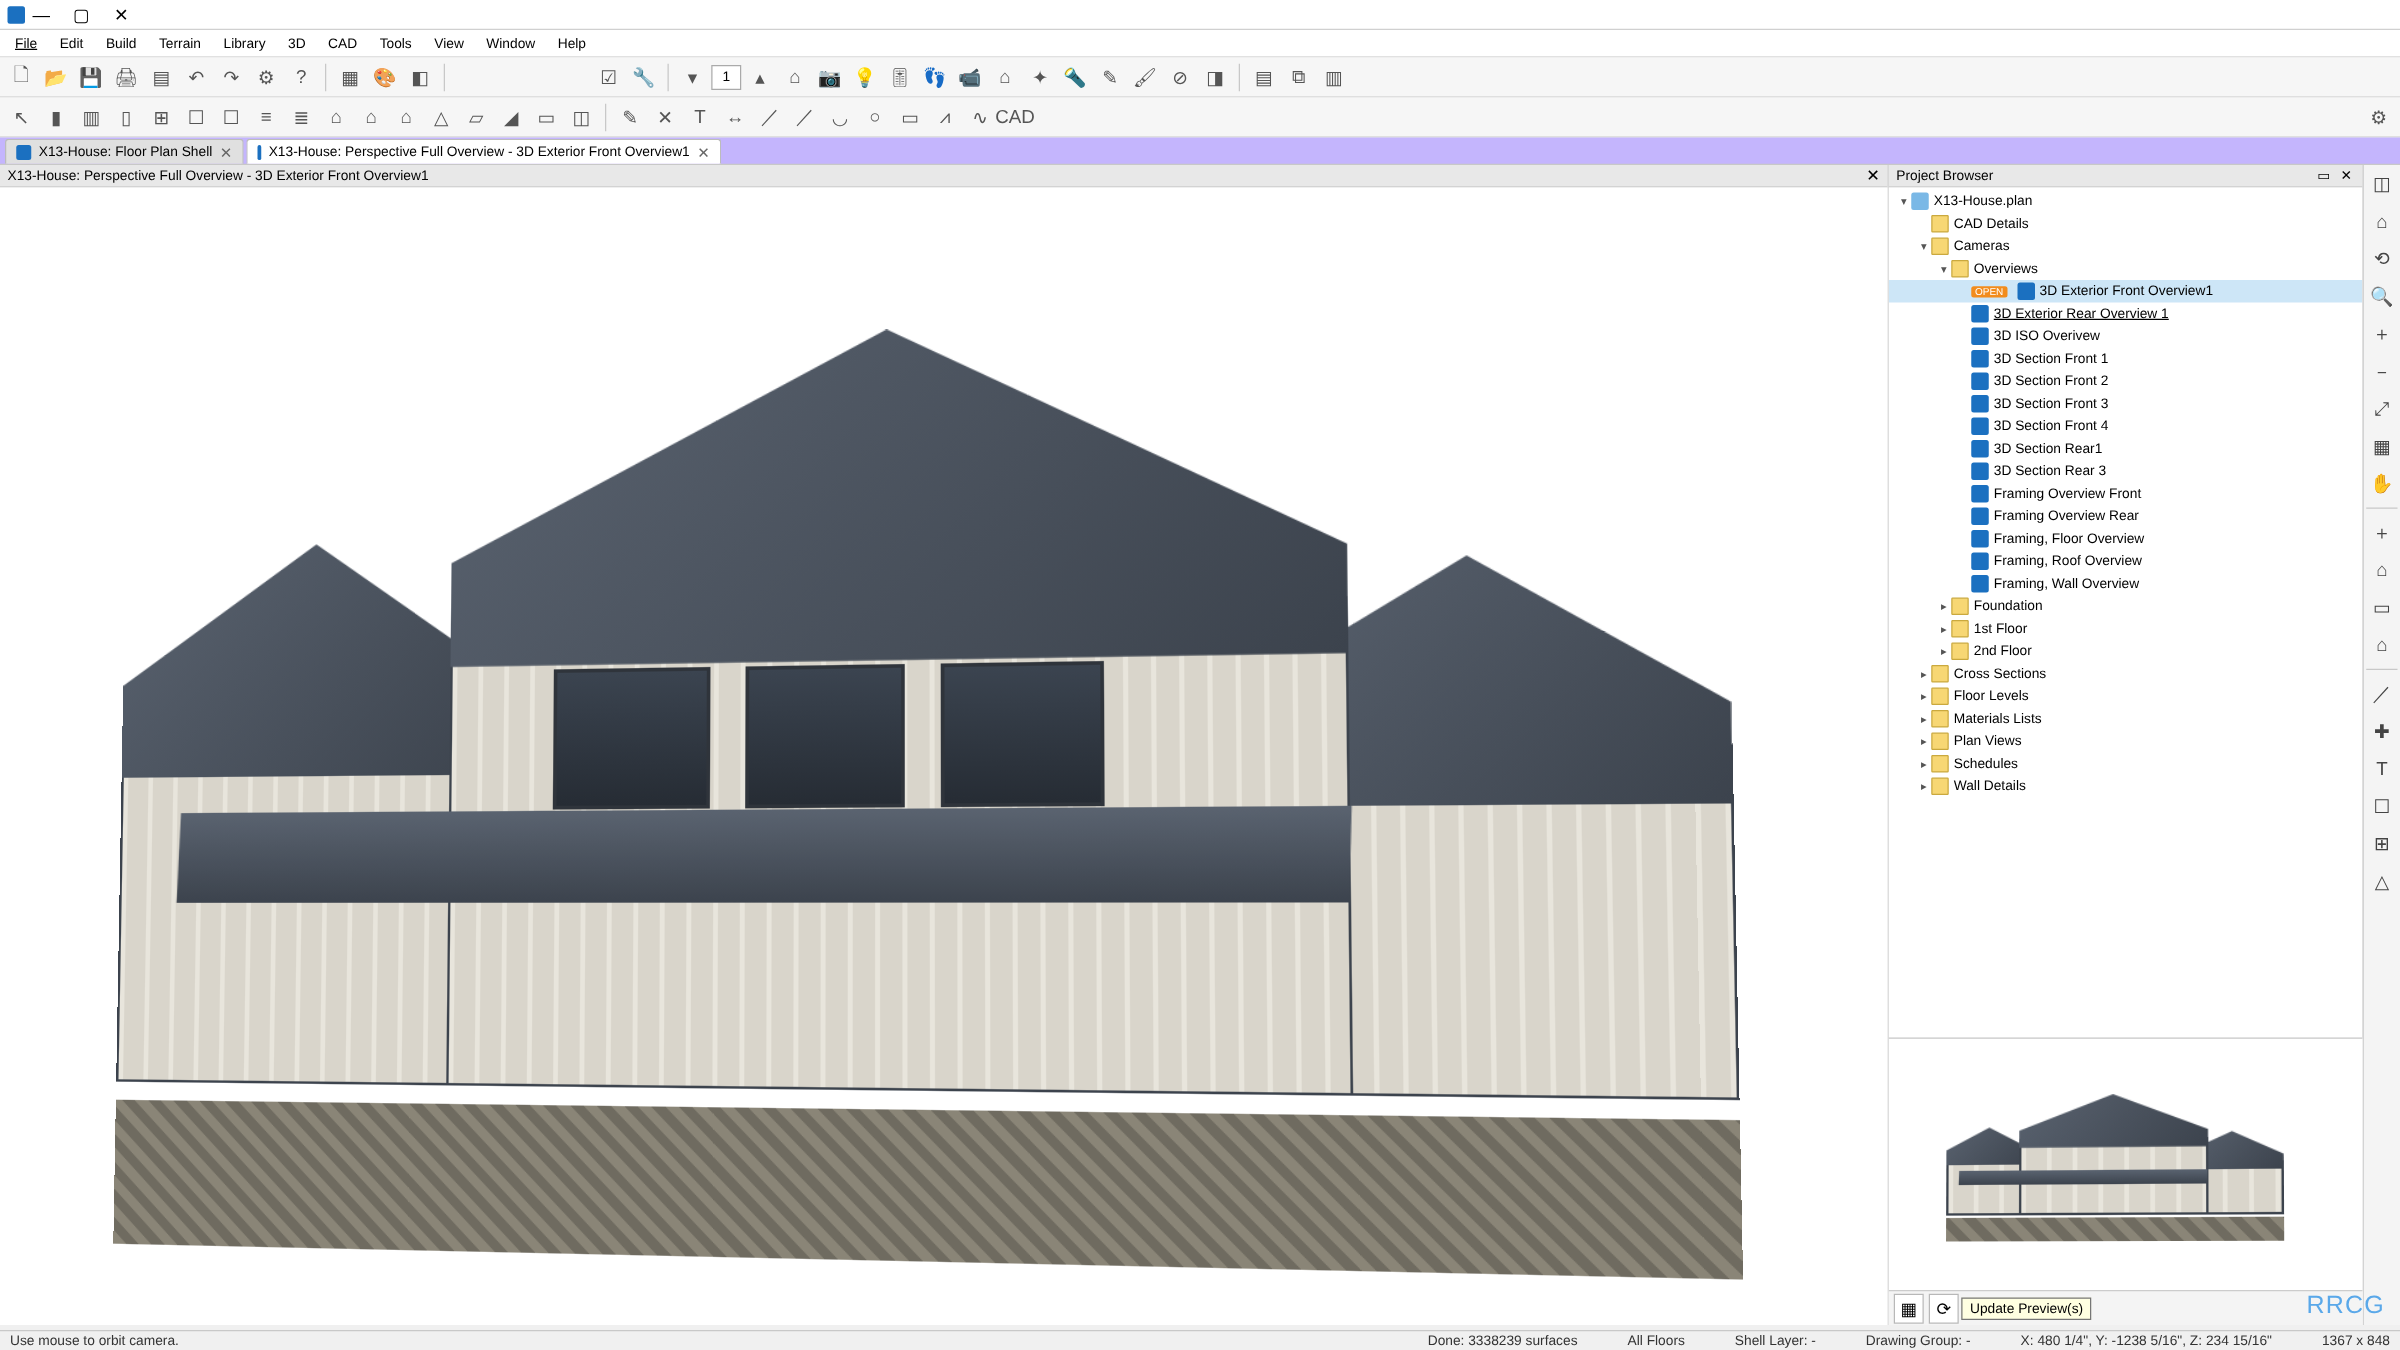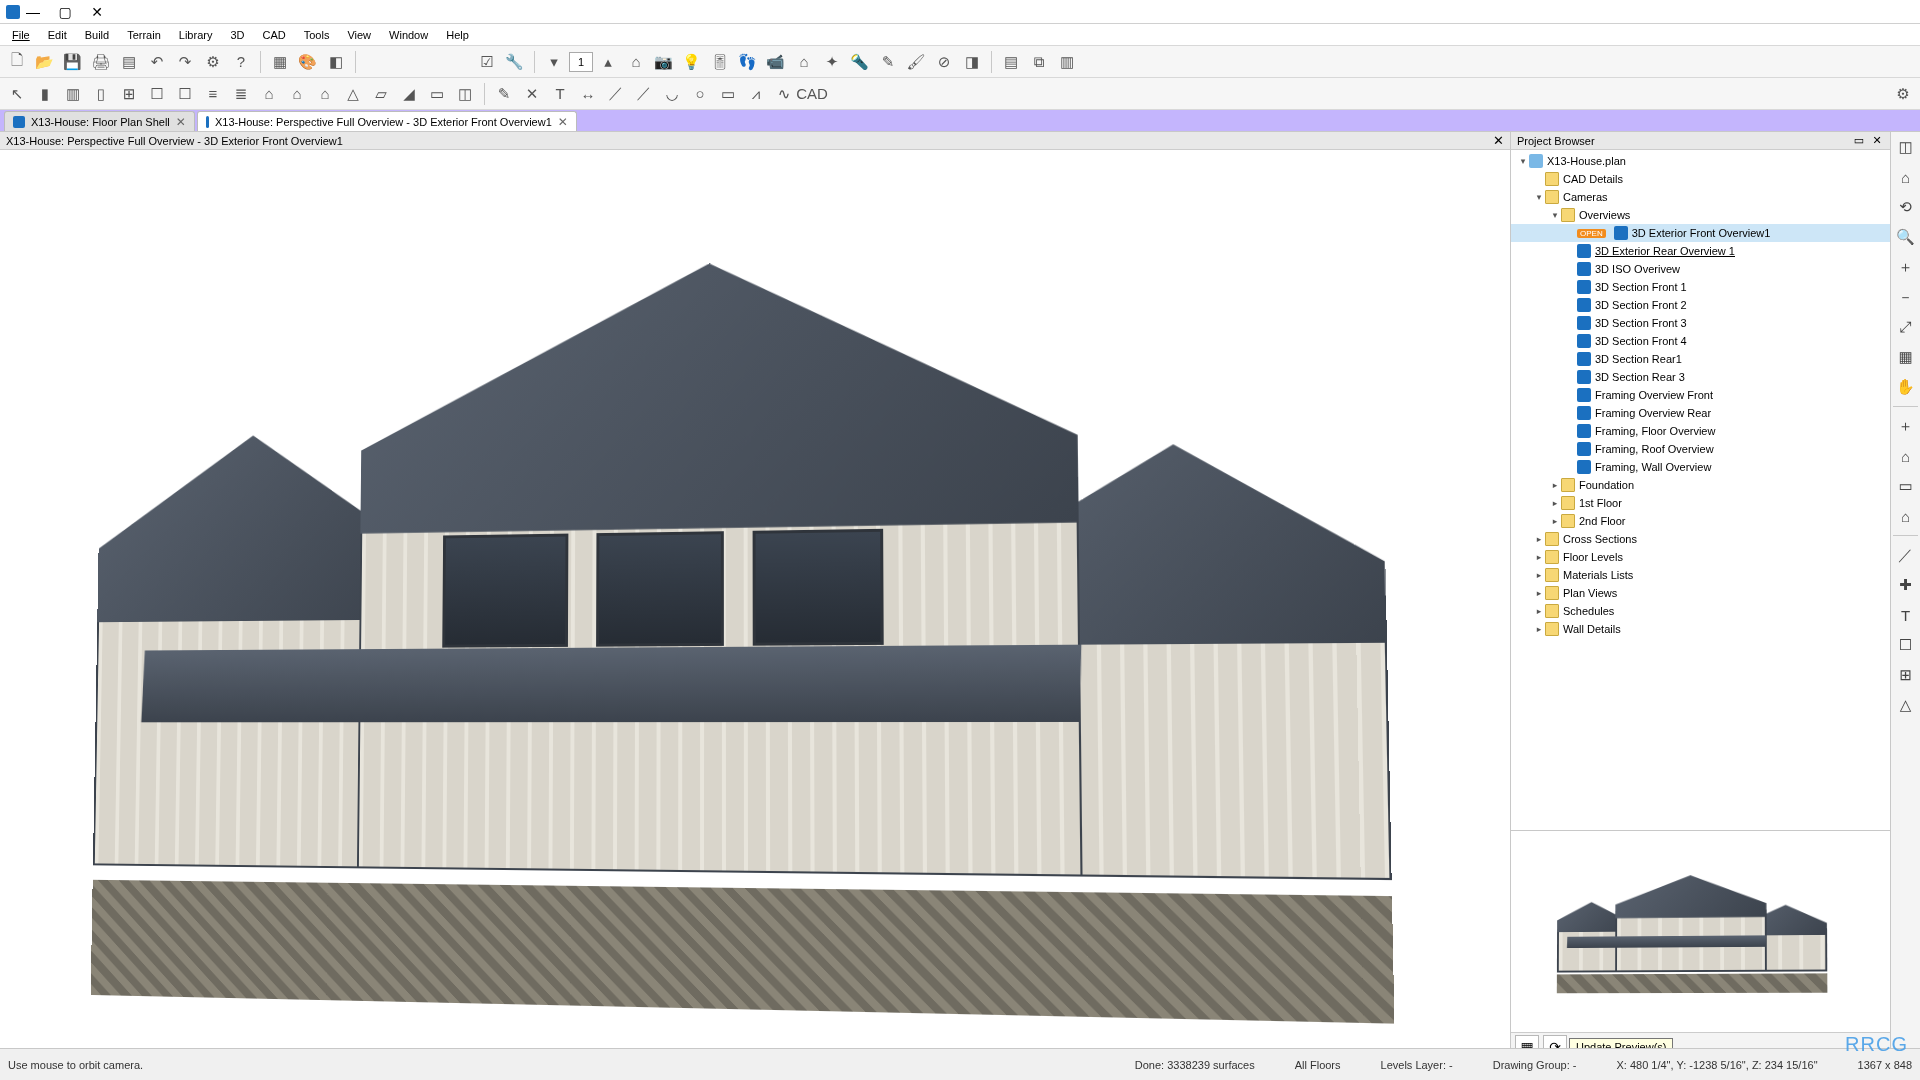--- a/index.html
+++ b/index.html
@@ -52,21 +52,21 @@
 .ico.plan { background: #7ab8e6; border-radius: 2px; }
 .open-badge { background: #f28c1d; color: #fff; font-size: 8px; padding: 0 3px; border-radius: 2px; margin-right: 8px; }
 .preview { height: 230px; border-top: 1px solid #c8c8c8; background: #fff; position: relative; }
 .preview .mini { position: absolute; left: 6%; right: 6%; top: 10%; bottom: 24%; }
 .preview-toolbar { position: absolute; bottom: 0; left: 0; right: 0; height: 28px; background: #f4f4f4; border-top: 1px solid #ccc; display: flex; align-items: center; padding: 0 4px; gap: 4px; }
 .preview-toolbar .pv-btn { width: 24px; height: 24px; border: 1px solid #b8b8b8; background: #fff; display: flex; align-items: center; justify-content: center; font-size: 14px; cursor: pointer; }
 .tooltip { position: absolute; background: #ffffe1; border: 1px solid #767676; padding: 2px 6px; font-size: 11px; }
 .side-toolbars { width: 30px; display: flex; flex-direction: column; background: #f4f4f4; border-left: 1px solid #c8c8c8; }
 .side-toolbars .sb { width: 28px; height: 28px; margin: 1px auto; display: flex; align-items: center; justify-content: center; font-size: 15px; color: #444; border: 1px solid transparent; cursor: pointer; }
 .side-toolbars .sep-h { height: 1px; background: #c8c8c8; margin: 4px 2px; }
-.statusbar { position: absolute; bottom: 0; left: 0; right: 0; height: 32px; background: #f0f0f0; border-top: 1px solid #c8c8c8; display: flex; align-items: center; padding: 0 8px; gap: 40px; font-size: 11px; color: #333; }
+.statusbar { position: absolute; bottom: 0; left: 0; right: 0; height: 16px; background: #f0f0f0; border-top: 1px solid #c8c8c8; display: flex; align-items: center; padding: 0 8px; gap: 40px; font-size: 11px; color: #333; }
 .statusbar .seg { white-space: nowrap; }
 .statusbar .flex { flex: 1; }
 .logo-wm { position: absolute; right: 12px; bottom: 24px; font-size: 20px; font-weight: normal; color: #4aa0e8; letter-spacing: 1px; opacity: .9; pointer-events: none; }
 </style>
 </head>
 <body>
 
 <div class="titlebar">
   <div class="app-icon"></div>
   <div class="win-controls">
@@ -393,19 +393,19 @@
       <div class="sb">⊞</div>
       <div class="sb">△</div>
     </div>
 </div>
 
 <div class="statusbar">
   <span class="seg">Use mouse to orbit camera.</span>
   <span class="flex"></span>
   <span class="seg">Done:   3338239 surfaces</span>
   <span class="seg">All Floors</span>
-  <span class="seg">Levels Layer:  -</span>
+  <span class="seg">Shell Layer:  -</span>
   <span class="seg">Drawing Group:  -</span>
   <span class="seg">X: 480 1/4", Y: -1238 5/16", Z: 234 15/16"</span>
   <span class="seg">1367 x 848</span>
 </div>
 
 <div class="logo-wm">RRCG</div>
 
 </body></html>

